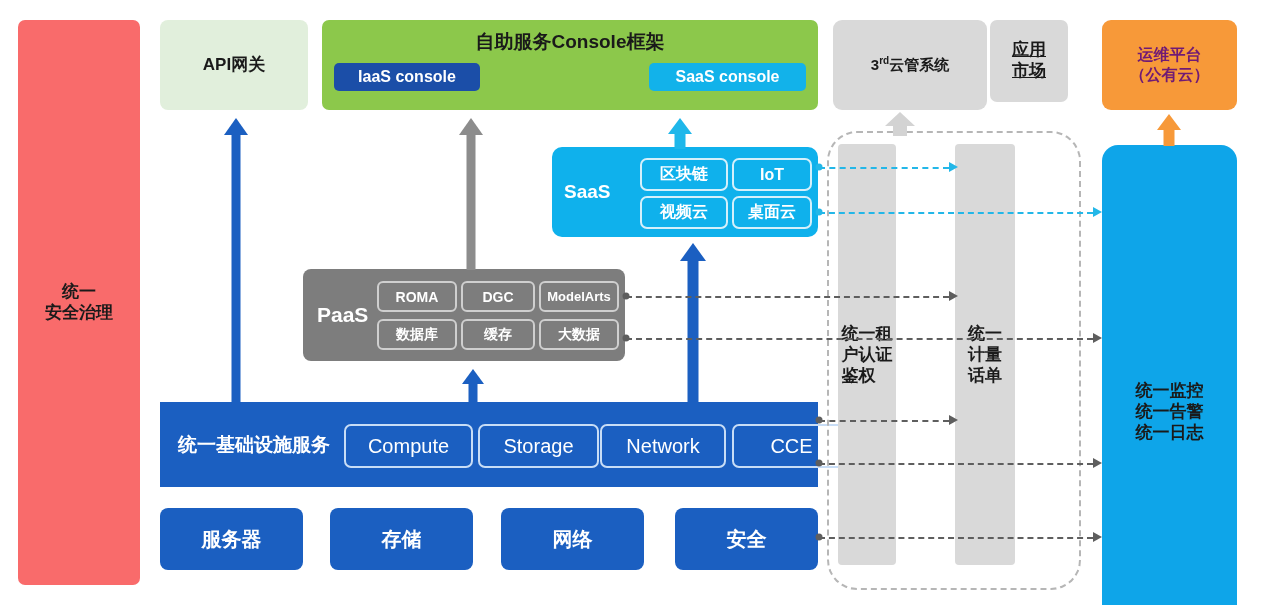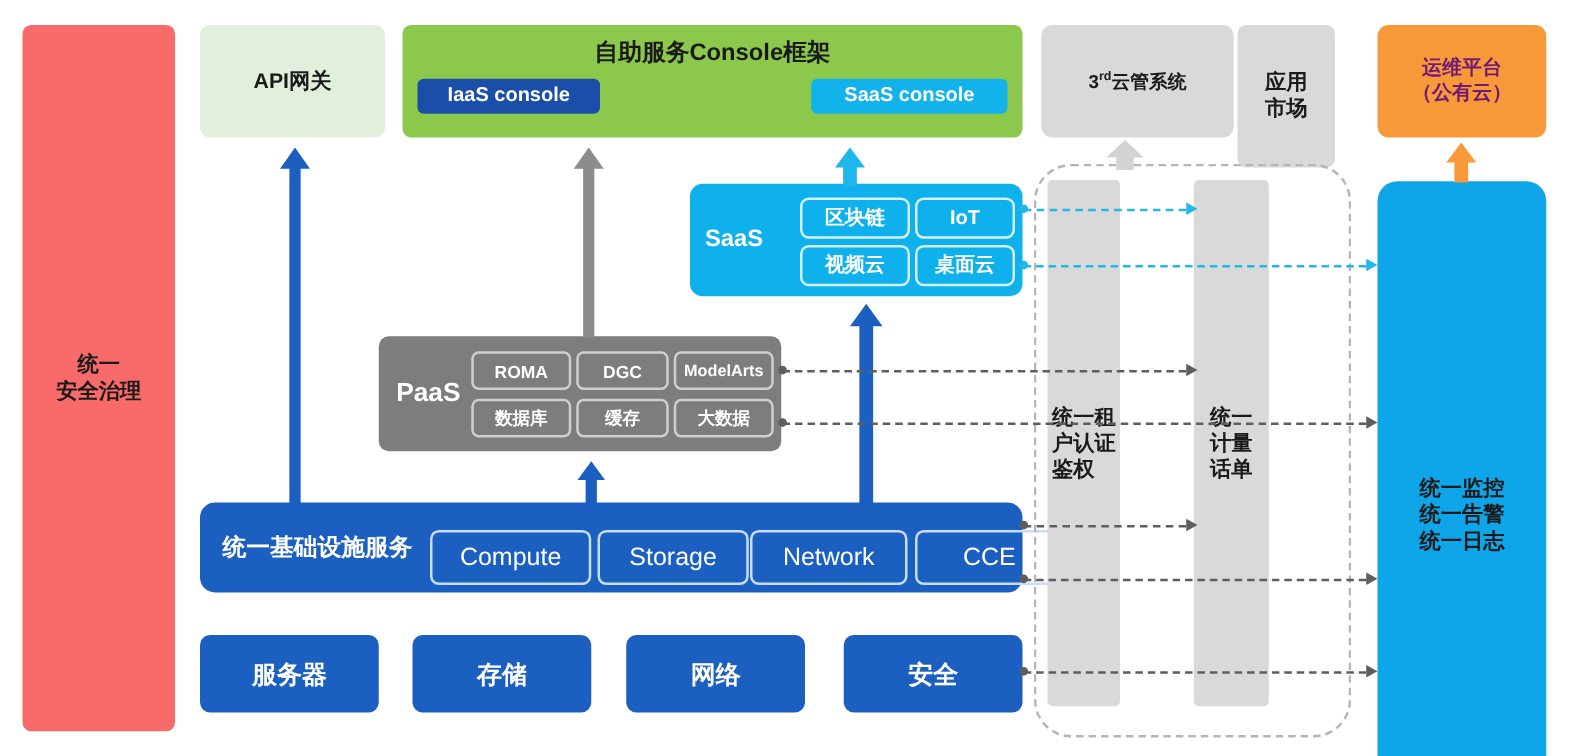--- a/index.html
+++ b/index.html
@@ -52,23 +52,23 @@
   #chip-saas{left:327px;width:157px;background:#12b2ea;}
 
   
   #third-party{
     left:833px;top:20px;width:154px;height:90px;
     background:#d9d9d9;border-radius:9px;
     color:#1a1a1a;font-size:15px;font-weight:600;
   }
   #third-party sup{font-size:10px;vertical-align:super;}
   #app-market{
-    left:990px;top:20px;width:78px;height:114px;
+    left:990px;top:20px;width:78px;height:82px;
     background:#d9d9d9;border-radius:7px;
-    color:#1a1a1a;font-size:17px;font-weight:600;
+    color:#1a1a1a;font-size:17px;font-weight:600;text-decoration:underline;
   }
 
   
   #ops-platform{
     left:1102px;top:20px;width:135px;height:90px;
     background:#f79939;border-radius:9px;
     color:#701a75;font-size:16px;font-weight:600;
   }
   
   #ops-monitor{
@@ -114,22 +114,22 @@
   }
   #paas-roma{left:74px;top:12px;width:76px;}
   #paas-dgc{left:158px;top:12px;width:70px;}
   #paas-modelarts{left:236px;top:12px;width:76px;font-size:13px;}
   #paas-db{left:74px;top:50px;width:76px;}
   #paas-cache{left:158px;top:50px;width:70px;}
   #paas-bigdata{left:236px;top:50px;width:76px;}
 
   
   #infra-bar{
-    left:160px;top:402px;width:658px;height:72px;
-    background:#1b5fc1;border-radius:12px;display:block;
+    left:160px;top:402px;width:658px;height:85px;
+    background:#1b5fc1;border-radius:0;display:block;
   }
   #infra-label{
     position:absolute;left:18px;top:50%;transform:translateY(-50%);
     color:#ffffff;font-size:19px;font-weight:600;
   }
   .infra-chip{
     position:absolute;top:22px;height:40px;border-radius:7px;
     border:2px solid #c8ddf6;background:transparent;
     display:flex;align-items:center;justify-content:center;
     color:#ffffff;font-size:20px;font-weight:500;

